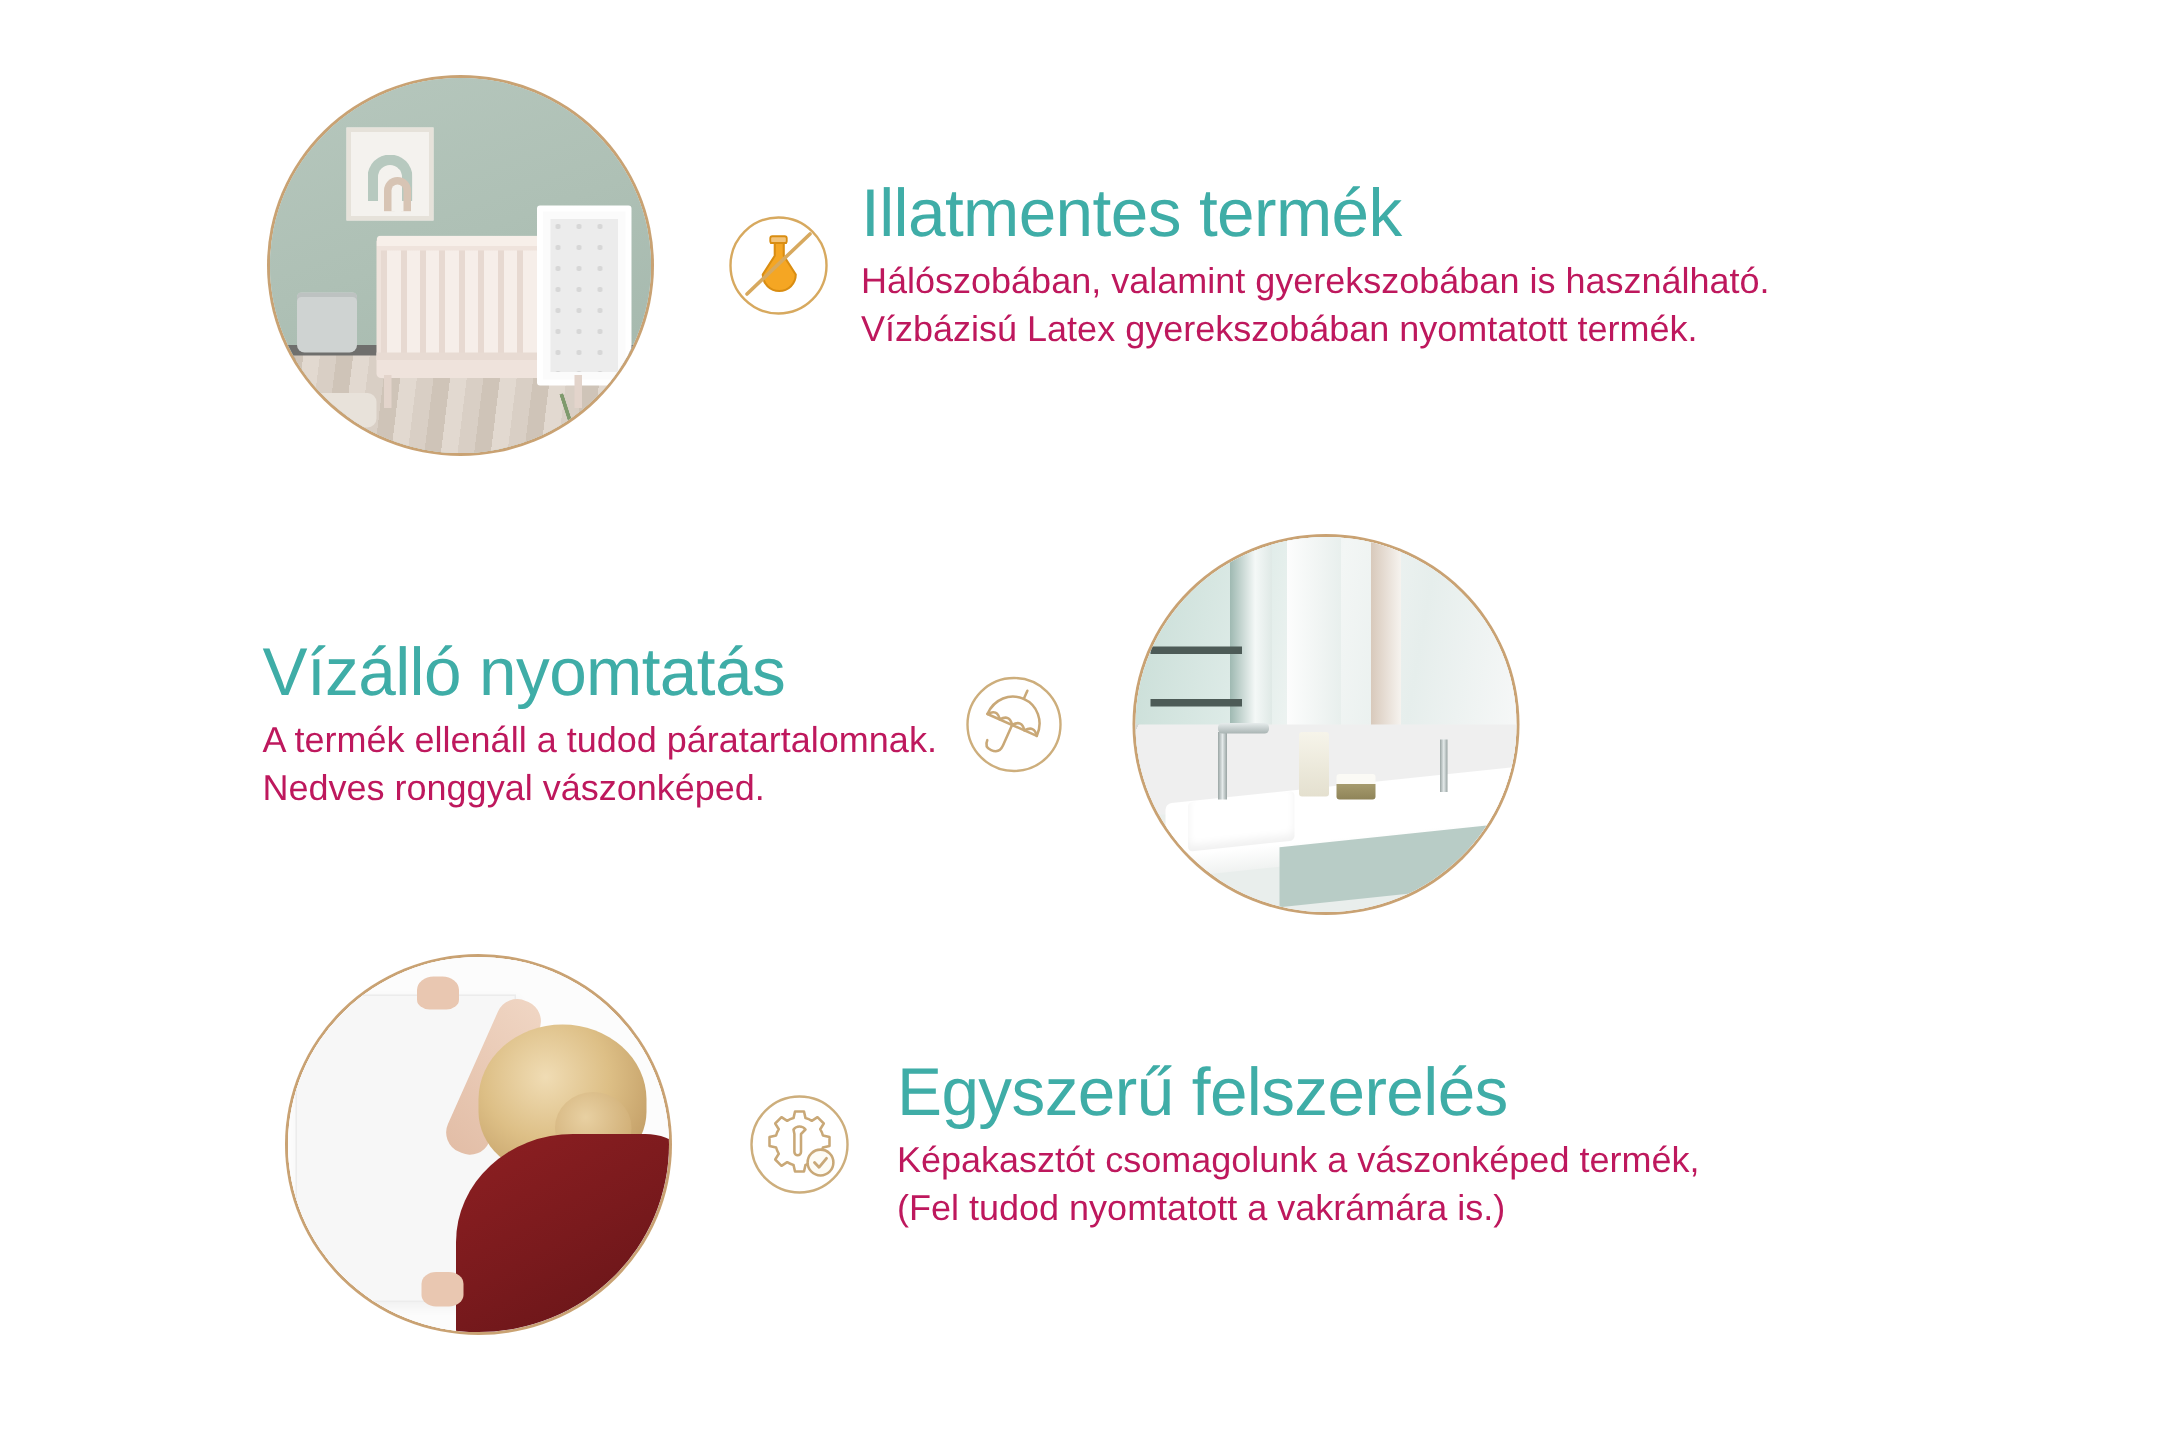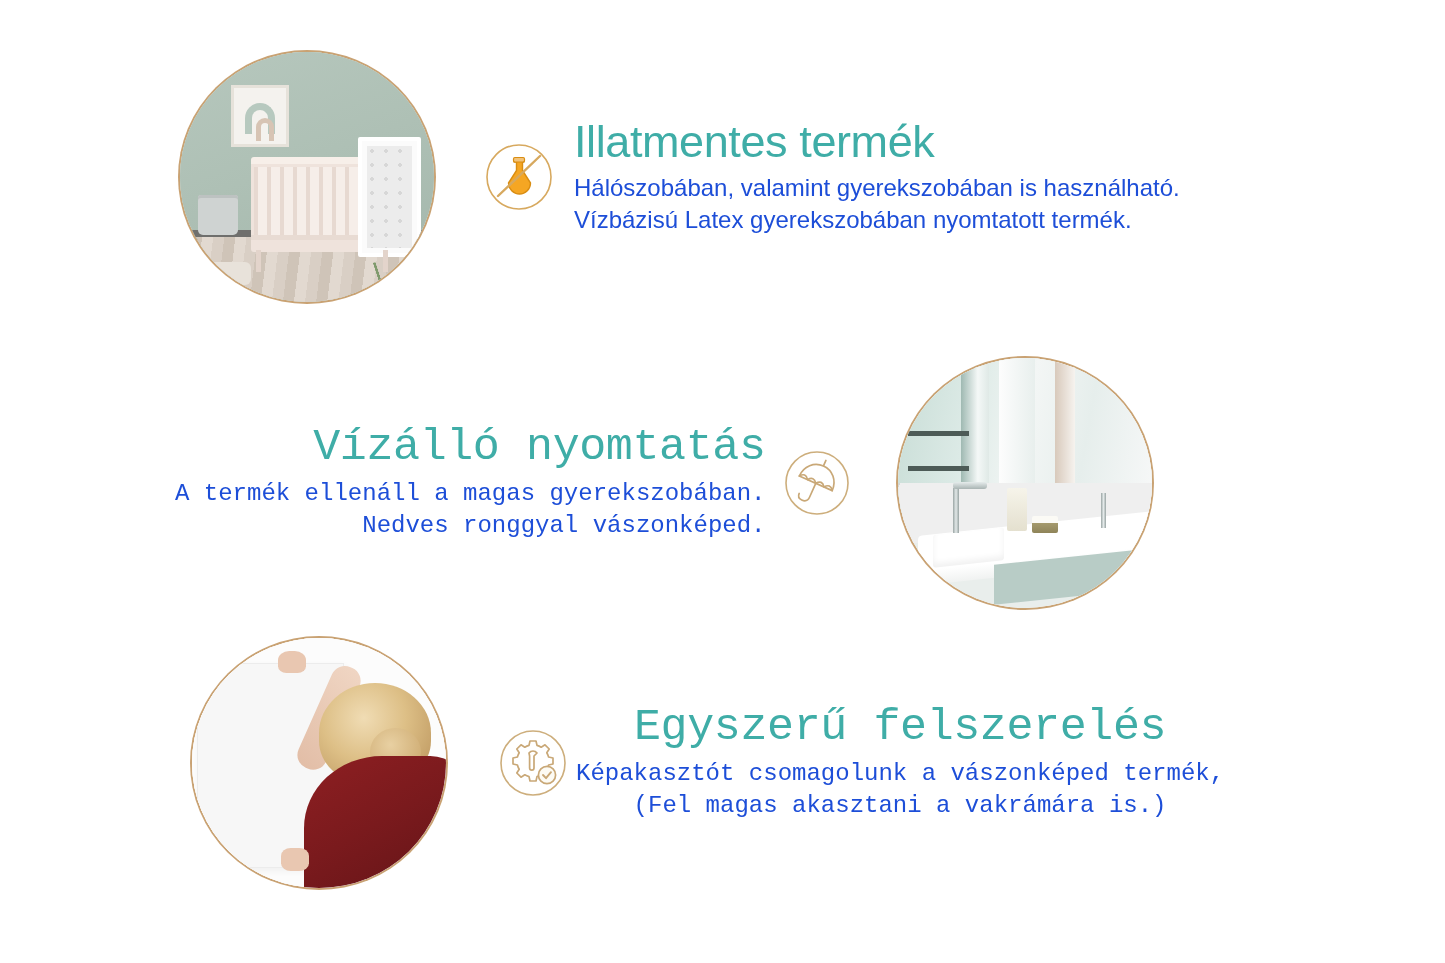--- a/index.html
+++ b/index.html
@@ -234,33 +234,33 @@
   }
   .icon-badge svg { display:block; }
 
   .badge-1 { margin-left:48px; }
   .badge-2 { margin-left:14px; margin-right:44px; order:2; }
   .badge-3 { margin-left:50px; }
 
   
   .text-block { flex:0 0 auto; }
   .tb-1 { margin-left:18px; text-align:left;  }
-  .tb-2 { text-align:right; order:1;font-family:Liberation Mono, monospace; }
-  .tb-3 { margin-left:6px; text-align:center;font-family:Liberation Mono, monospace; }
+  .tb-2 { text-align:left; order:1; }
+  .tb-3 { margin-left:28px; text-align:left; }
 
   .feature-title {
     color:#3fada7;
     font-size:45px;
     font-weight:400;
     letter-spacing:-0.4px;
     line-height:1.08;
     white-space:nowrap;
   }
   .feature-desc {
-    color:#1d4ed8;
+    color:#be185d;
     font-size:24px;
     font-weight:400;
     line-height:1.33;
     margin-top:5px;
     white-space:nowrap;
   }
   .feature-desc div { white-space:nowrap; }
 
   
   .feature-2 .photo-circle { order:3; margin-left:0; }
@@ -310,21 +310,21 @@
         <div>Vízbázisú Latex gyerekszobában nyomtatott termék.</div>
       </div>
     </div>
   </div>
 
   <div class="feature feature-2">
 
     <div class="text-block tb-2">
       <div class="feature-title">Vízálló nyomtatás</div>
       <div class="feature-desc">
-        <div>A termék ellenáll a magas gyerekszobában.</div>
+        <div>A termék ellenáll a tudod páratartalomnak.</div>
         <div>Nedves ronggyal vászonképed.</div>
       </div>
     </div>
 
     <div class="icon-badge badge-2">
       <svg width="70" height="70" viewBox="0 0 70 70" aria-hidden="true">
         <circle cx="35" cy="35" r="31" fill="none" stroke="#cdae7c" stroke-width="1.6"></circle>
         <g fill="none" stroke="#c9a877" stroke-width="1.7" stroke-linecap="round" stroke-linejoin="round">
           <path d="M19 36 C19 25 27 17 37 17 C47 17 55 25 55 36 z" transform="rotate(24 37 28)"></path>
           <path d="M19 36 q4.5 -6 9 0 q4.5 -6 9 0 q4.5 -6 9 0 q4.5 -6 9 0" transform="rotate(24 37 28)"></path>
@@ -379,18 +379,18 @@
         </g>
         <circle cx="50" cy="48" r="8.6" fill="#fdfbf4" stroke="#c9a877" stroke-width="1.7"></circle>
         <path d="M46 48 l3 3.2 5-6" fill="none" stroke="#c9a877" stroke-width="1.9" stroke-linecap="round" stroke-linejoin="round"></path>
       </svg>
     </div>
 
     <div class="text-block tb-3">
       <div class="feature-title">Egyszerű felszerelés</div>
       <div class="feature-desc">
         <div>Képakasztót csomagolunk a vászonképed termék,</div>
-        <div>(Fel magas akasztani a vakrámára is.)</div>
+        <div>(Fel tudod nyomtatott a vakrámára is.)</div>
       </div>
     </div>
   </div>
 
 </div>
 
 </body></html>

